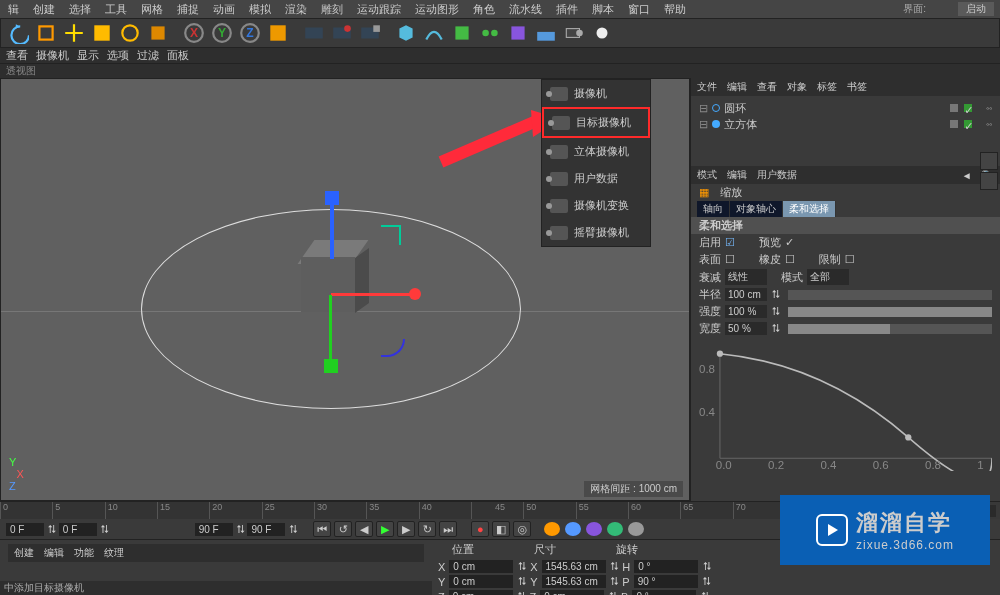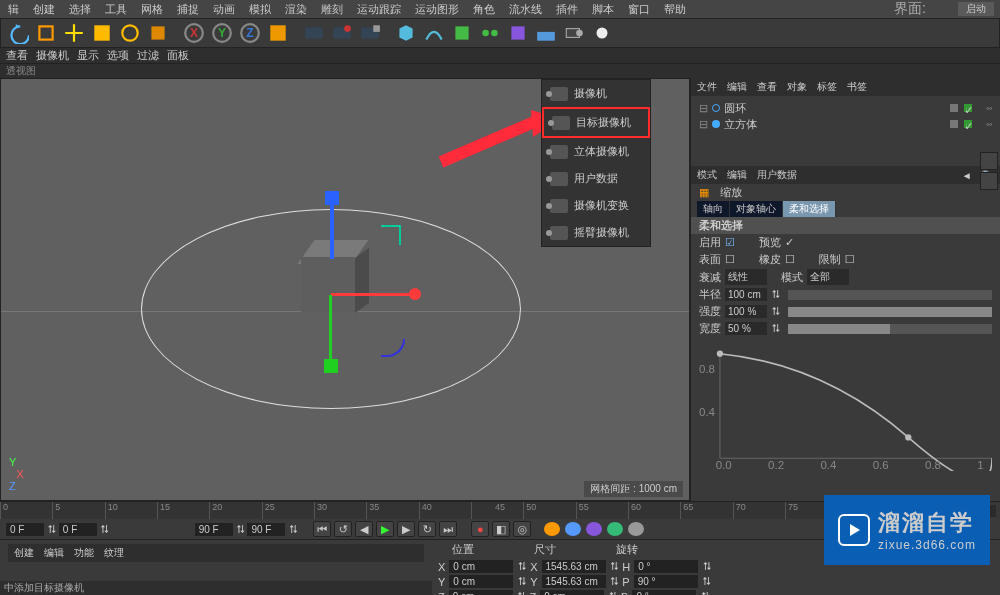--- a/index.html
+++ b/index.html
@@ -86,29 +86,29 @@
 .bottom { height:58px; background:#3a3a3a; border-top:1px solid #222; display:flex; }
 .btabs { width:432px; padding:4px 8px; }
 .coords { flex:1; padding:2px 6px; }
 .coords .head { display:flex; gap:60px; padding:0 14px 2px; font-size:10px;}
 .coords .crow { display:flex; gap:4px; align-items:center; height:15px; }
 .coords .crow .nb { min-width:64px; }
 
 .status { position:absolute; bottom:0; left:0; width:432px; height:14px; background:#2e2e2e; font-size:10px; padding:0 4px; color:#aaa; }
 
 
-.wm { position:absolute; right:10px; bottom:30px; width:166px; height:70px; background:#0a5fb4; display:flex; align-items:center; justify-content:center; gap:8px; z-index:30; }
+.wm { position:absolute; right:10px; bottom:30px; width:210px; height:70px; background:#0a5fb4; display:flex; align-items:center; justify-content:center; gap:8px; z-index:30; }
 .wm .play { width:32px;height:32px;border:2.5px solid #fff;border-radius:6px;display:flex;align-items:center;justify-content:center;}
 .wm .txt { color:#fff; }
 .wm .big { font-size:22px; font-weight:bold; letter-spacing:2px;}
 .wm .sm { font-size:12px; letter-spacing:1px;}
 
 
 .topright { position:absolute; right:6px; top:0; height:18px; display:flex; align-items:center; gap:4px;}
-.topright .lab{font-size:14px;color:#aaa;}
+.topright .lab{font-size:10px;color:#aaa;}
 .topright .btn{background:#5a5a5a;padding:0 8px;font-size:10px;margin-left:28px;}
 .righttools { position:absolute; right:0; top:150px; width:20px; }
 .righttools div{width:18px;height:18px;background:#444;margin:2px 0;border:1px solid #222;}
 </style>
 </head>
 <body>
 
 <div class="menubar">
     <span>辑</span>
     <span>创建</span>

